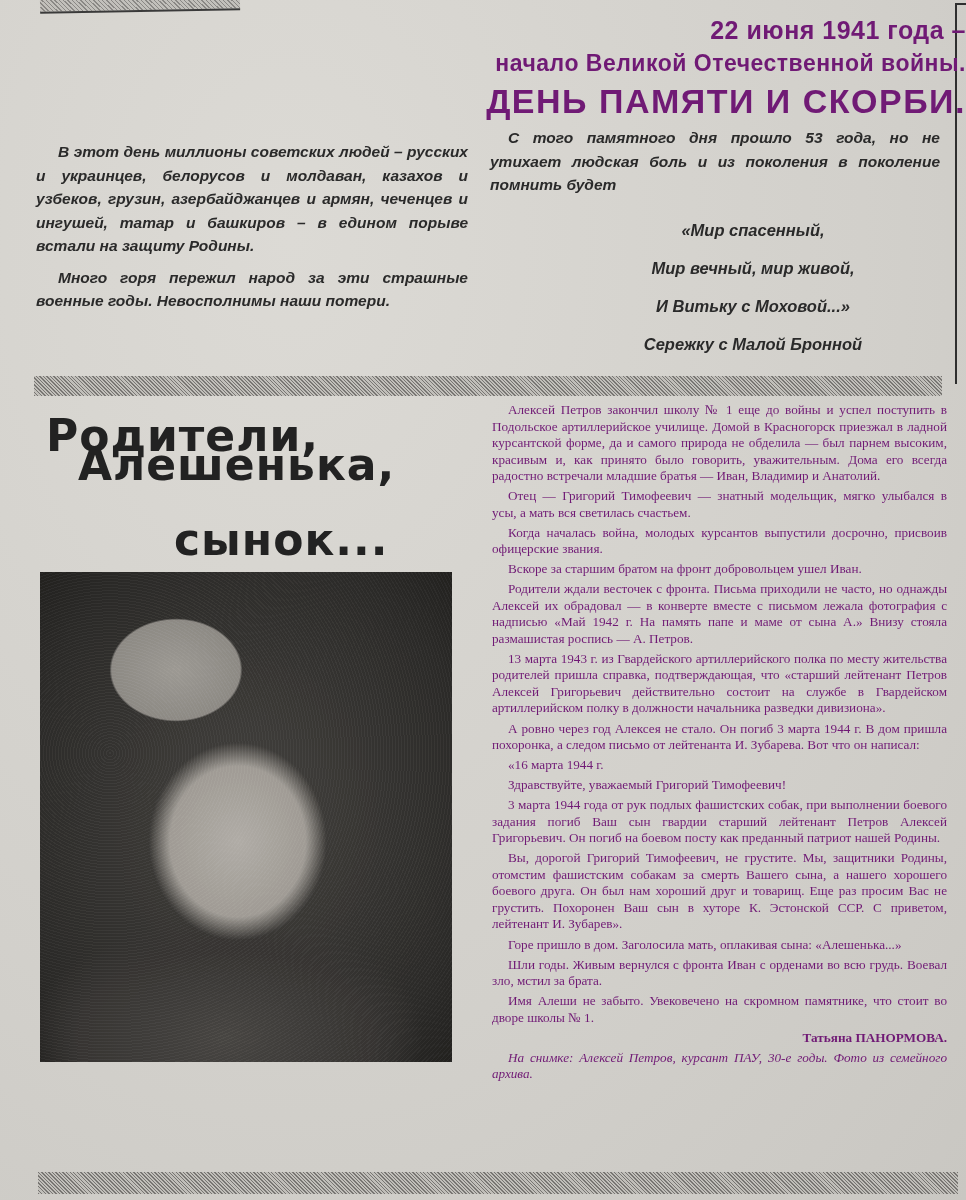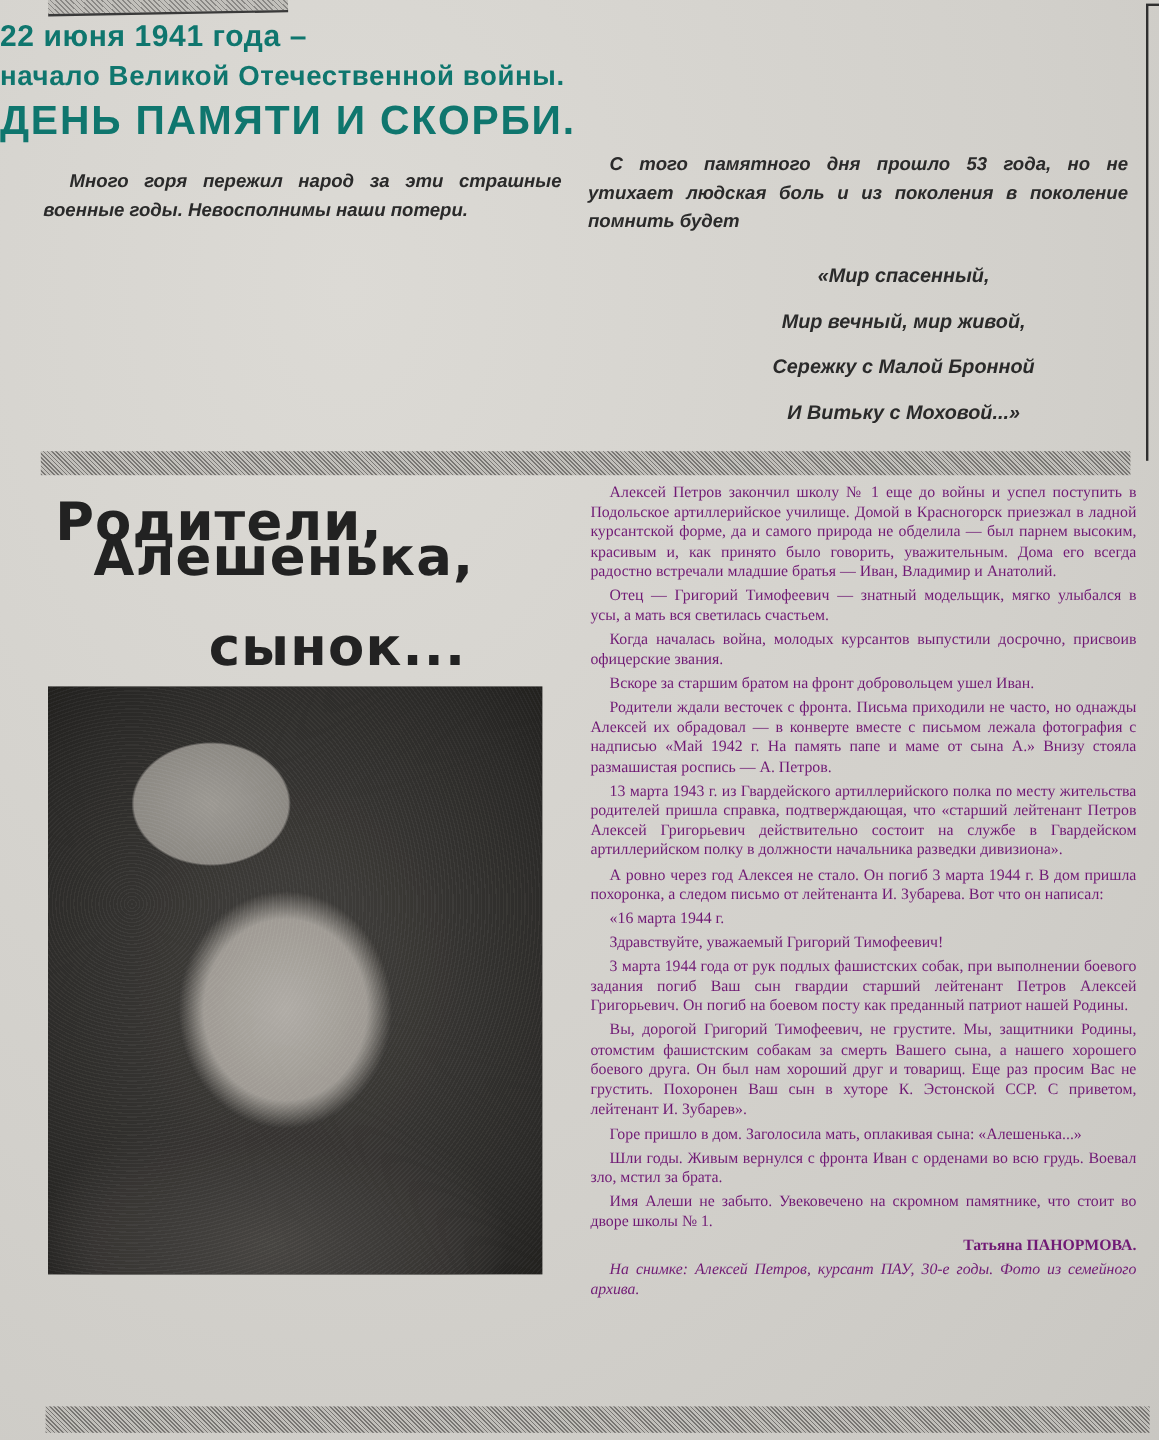--- a/index.html
+++ b/index.html
@@ -16,22 +16,22 @@
     background: repeating-linear-gradient(45deg, #8a8885 0 1px, #c2c0bb 1px 3px);
     border-bottom: 2px solid #3a3a3a; transform: rotate(-1deg);
   }
   .right-border {
     position: absolute; left: 955px; top: 4px; width: 2px; height: 380px; background: #2f2f2f;
   }
   .right-border-top {
     position: absolute; left: 955px; top: 3px; width: 12px; height: 2px; background: #2f2f2f;
   }
 
-  .headline { position: absolute; left: 0; width: 966px; text-align: left;
-    font-family: "Liberation Sans", sans-serif; font-weight: bold; color: #0f766e; }
+  .headline { position: absolute; left: 0; width: 966px; text-align: right;
+    font-family: "Liberation Sans", sans-serif; font-weight: bold; color: #701a75; }
   .h1 { top: 16px; font-size: 25px; letter-spacing: 0.5px; }
   .h2 { top: 50px; font-size: 23px; letter-spacing: 0.5px; }
   .h3 { top: 82px; font-size: 34px; letter-spacing: 1.5px; }
 
   .intro-left, .intro-right {
     position: absolute; font-family: "Liberation Sans", sans-serif; font-style: italic;
     font-weight: bold; font-size: 15.5px; line-height: 23.5px; color: #2a2a2a;
     text-align: justify;
   }
   .intro-left { left: 36px; top: 140px; width: 432px; }
@@ -90,30 +90,31 @@
 
   <div class="top-corner-band"></div>
   <div class="right-border-top"></div>
   <div class="right-border"></div>
 
   <div class="headline h1">22 июня 1941 года –</div>
   <div class="headline h2">начало Великой Отечественной войны.</div>
   <div class="headline h3">ДЕНЬ ПАМЯТИ И СКОРБИ.</div>
 
   <div class="intro-left">
+    <p>В этот день миллионы советских людей – русских и украинцев, белорусов и молдаван, казахов и узбеков, грузин, азербайджанцев и армян, чеченцев и ингушей, татар и башкиров – в едином порыве встали на защиту Родины.</p>
     <p>Много горя пережил народ за эти страшные военные годы. Невосполнимы наши потери.</p>
   </div>
 
   <div class="intro-right">
     <p>С того памятного дня прошло 53 года, но не утихает людская боль и из поколения в поколение помнить будет</p>
     <div class="poem">
       <div>«Мир спасенный,</div>
       <div>Мир вечный, мир живой,</div>
+      <div>И Витьку с Моховой...»</div>
       <div>Сережку с Малой Бронной</div>
-      <div>И Витьку с Моховой...»</div>
     </div>
   </div>
 
   <div class="hatch hatch-top"></div>
 
   <div class="big-title t1">Родители,</div>
   <div class="big-title t2">Алешенька,</div>
   <div class="big-title t3">сынок...</div>
 
   <div class="photo" title="Алексей Петров, курсант ПАУ">

